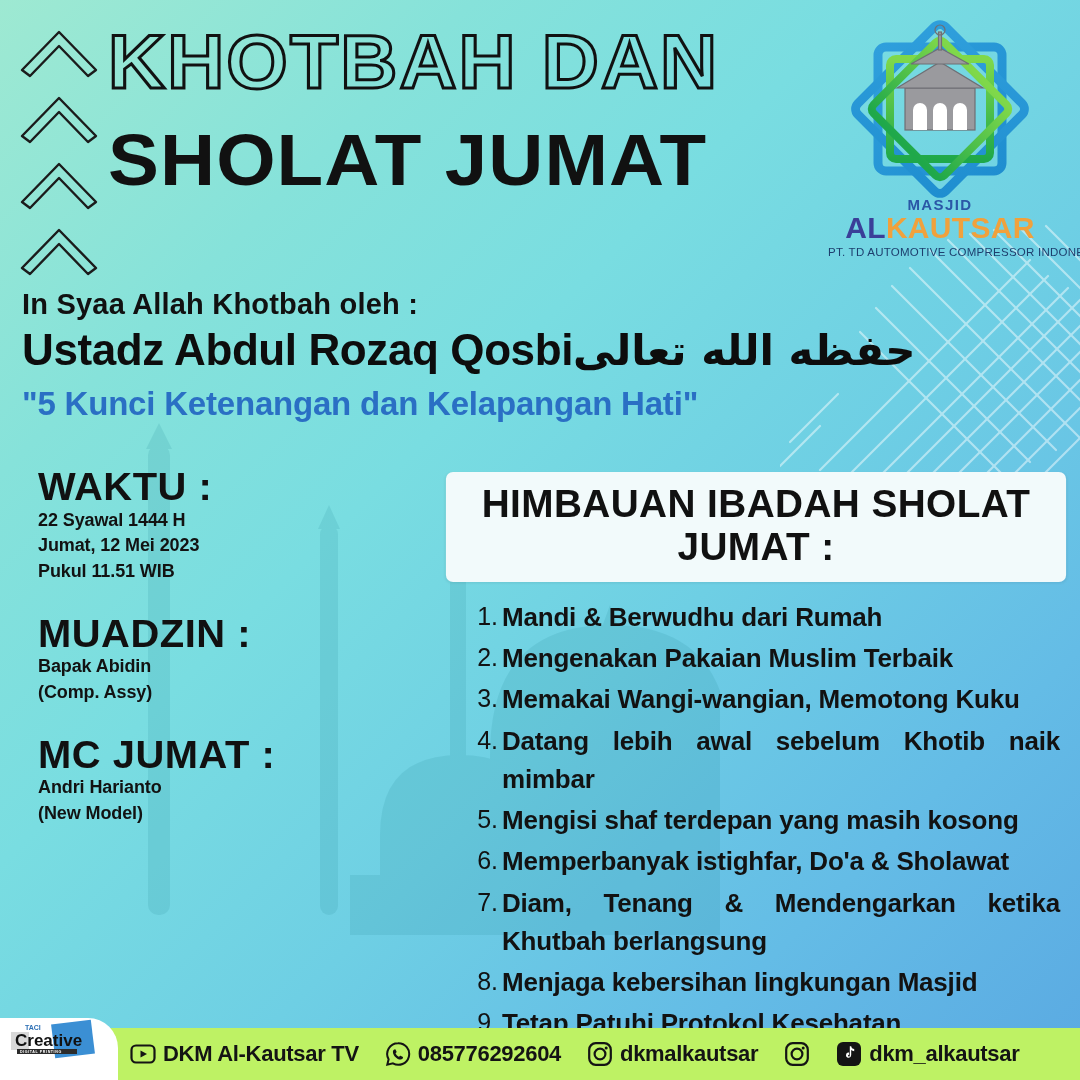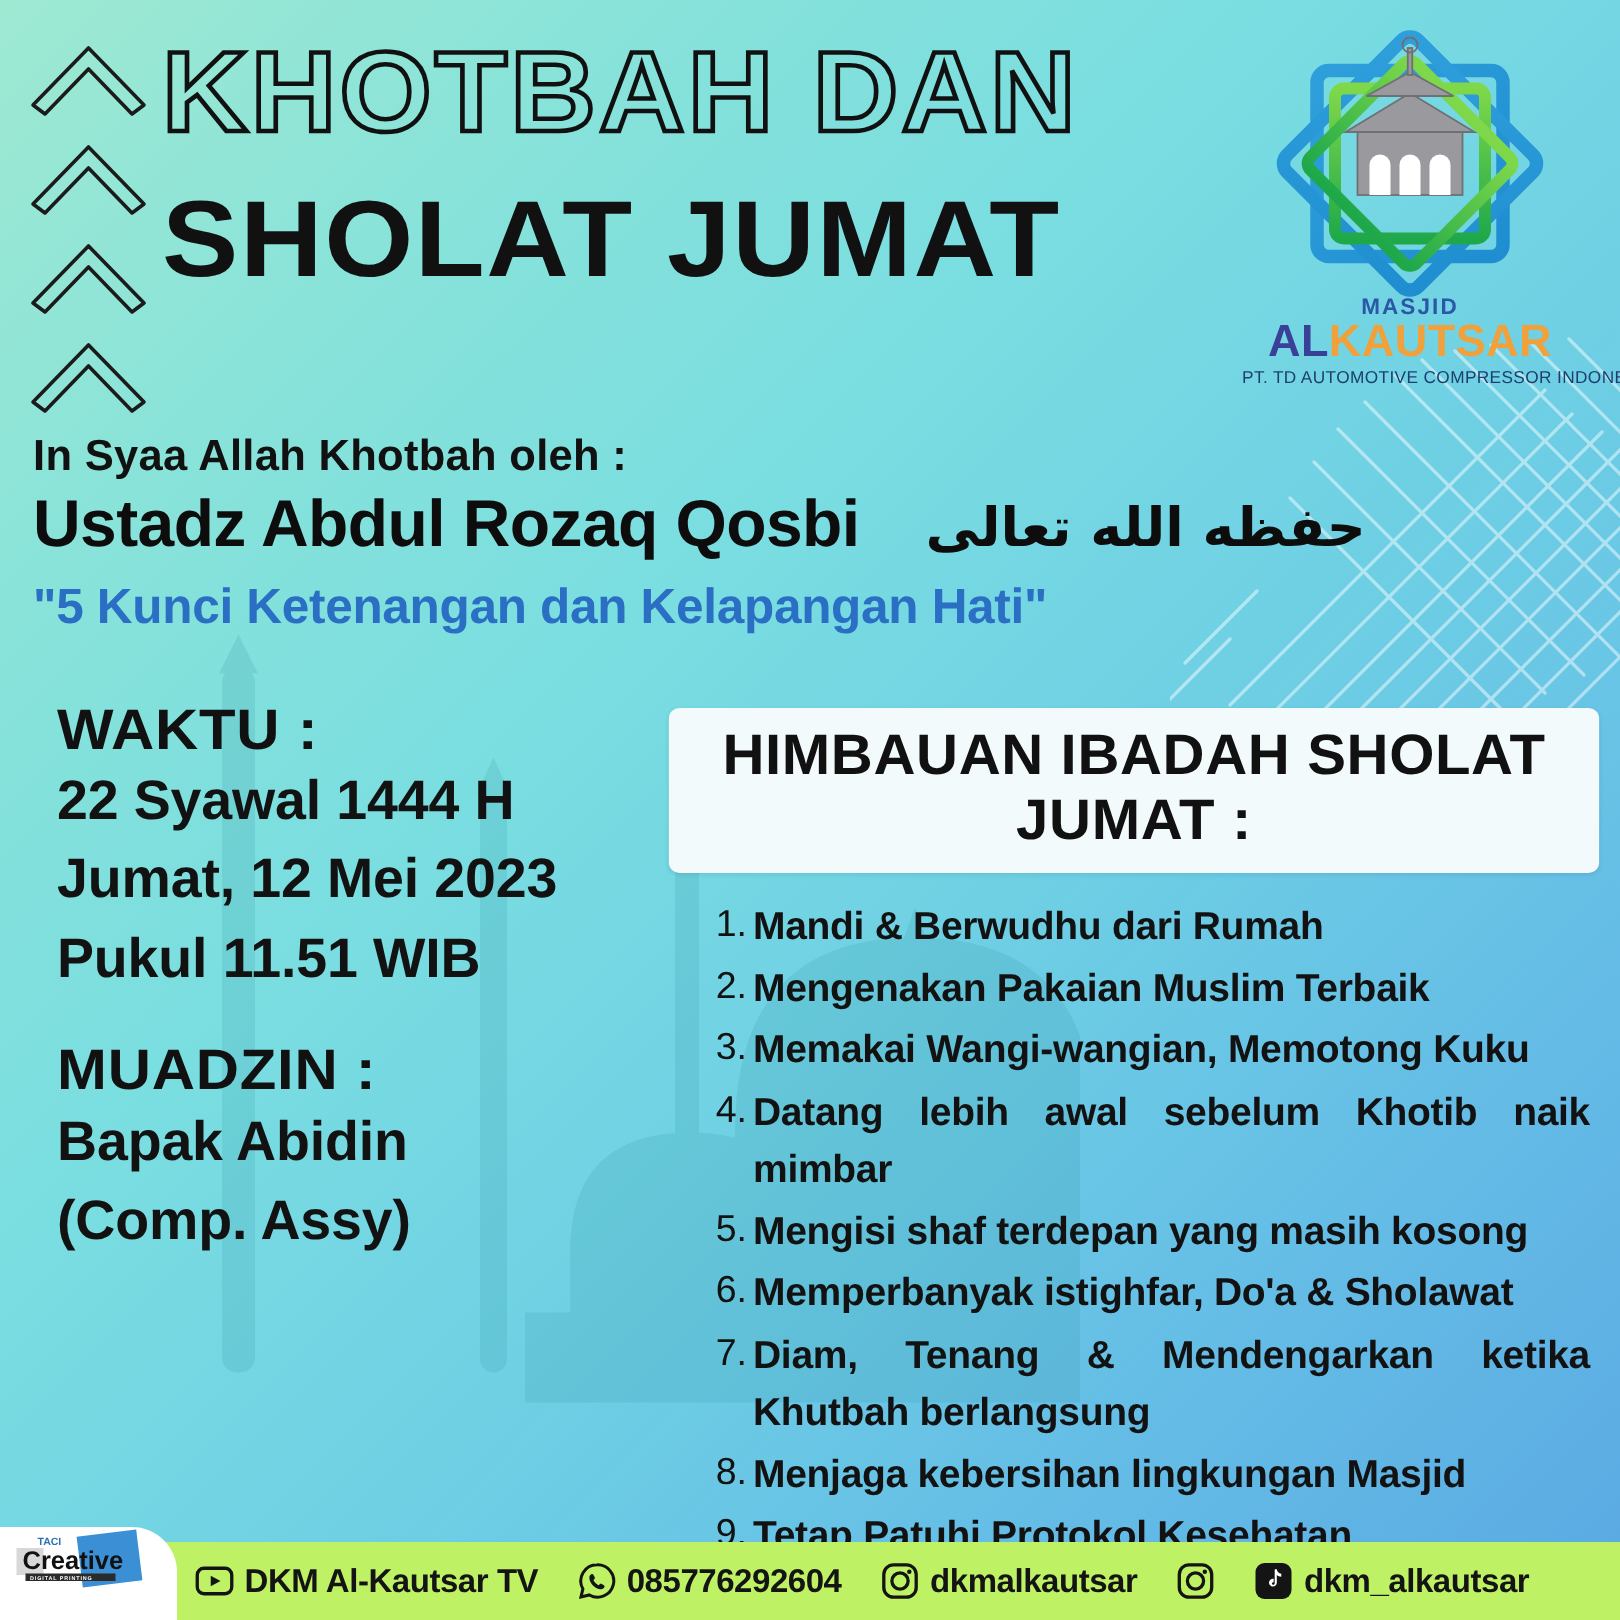--- a/index.html
+++ b/index.html
@@ -62,32 +62,32 @@
   .logo-name .kautsar { color:#f0a13c; }
   .logo-sub { font-size:11.5px; color:#1e3f6e; letter-spacing:.25px; margin-top:3px; white-space:nowrap; }
 
   
   .speaker { position:absolute; left:22px; top:288px; width:900px; }
   .sp-lead { font-size:29px; font-weight:700; color:#111; letter-spacing:.2px; }
   .sp-name {
     font-size:44px; font-weight:700; color:#0d0d0d; letter-spacing:-.4px;
     margin-top:4px; white-space:nowrap;
   }
-  .sp-name .ar { font-family:"DejaVu Sans",sans-serif; font-size:36px; direction:rtl;margin-left:44px; }
+  .sp-name .ar { font-family:"DejaVu Sans",sans-serif; font-size:42px; direction:rtl; }
   .sp-topic { font-size:33px; font-weight:700; color:#2a6fc4; margin-top:10px; letter-spacing:-.2px; }
 
   
   .info { position:absolute; left:38px; top:468px; width:400px; }
   .info-block { margin-bottom:30px; }
   .info-head {
     font-family:"Liberation Sans Narrow","Liberation Sans",sans-serif;
     font-size:38px; font-weight:700; color:#111; letter-spacing:.5px;
     transform:scaleX(1.05); transform-origin:left center; line-height:1.05;
   }
-  .info-line { font-size:37px; font-weight:700; color:#121212; line-height:1.42; letter-spacing:-.1px; }
+  .info-line { font-size:18px; font-weight:700; color:#121212; line-height:1.42; letter-spacing:-.1px; }
 
   
   .panel { position:absolute; left:452px; top:472px; width:608px; }
   .panel-head {
     background:#f2fafb; border-radius:7px; padding:11px 14px 13px;
     font-family:"Liberation Sans Narrow","Liberation Sans",sans-serif;
     font-size:38px; font-weight:700; color:#111; letter-spacing:.4px;
     text-align:center; transform:scaleX(1.02);
     box-shadow:0 1px 3px rgba(0,0,0,.08);
   }
@@ -251,20 +251,25 @@
     <div class="info-head">WAKTU :</div>
     <div class="info-line">22 Syawal 1444 H</div>
     <div class="info-line">Jumat, 12 Mei 2023</div>
     <div class="info-line">Pukul 11.51 WIB</div>
   </div>
   <div class="info-block">
     <div class="info-head">MUADZIN :</div>
     <div class="info-line">Bapak Abidin</div>
     <div class="info-line">(Comp. Assy)</div>
   </div>
+  <div class="info-block">
+    <div class="info-head">MC JUMAT :</div>
+    <div class="info-line">Andri Harianto</div>
+    <div class="info-line">(New Model)</div>
+  </div>
 </div>
 
 <div class="panel">
   <div class="panel-head">HIMBAUAN IBADAH SHOLAT JUMAT :</div>
   <div class="panel-list">
     <div class="p-item">
       <span class="p-num">1.</span>
       <span class="p-txt">Mandi &amp; Berwudhu dari Rumah</span>
     </div>
     <div class="p-item">

